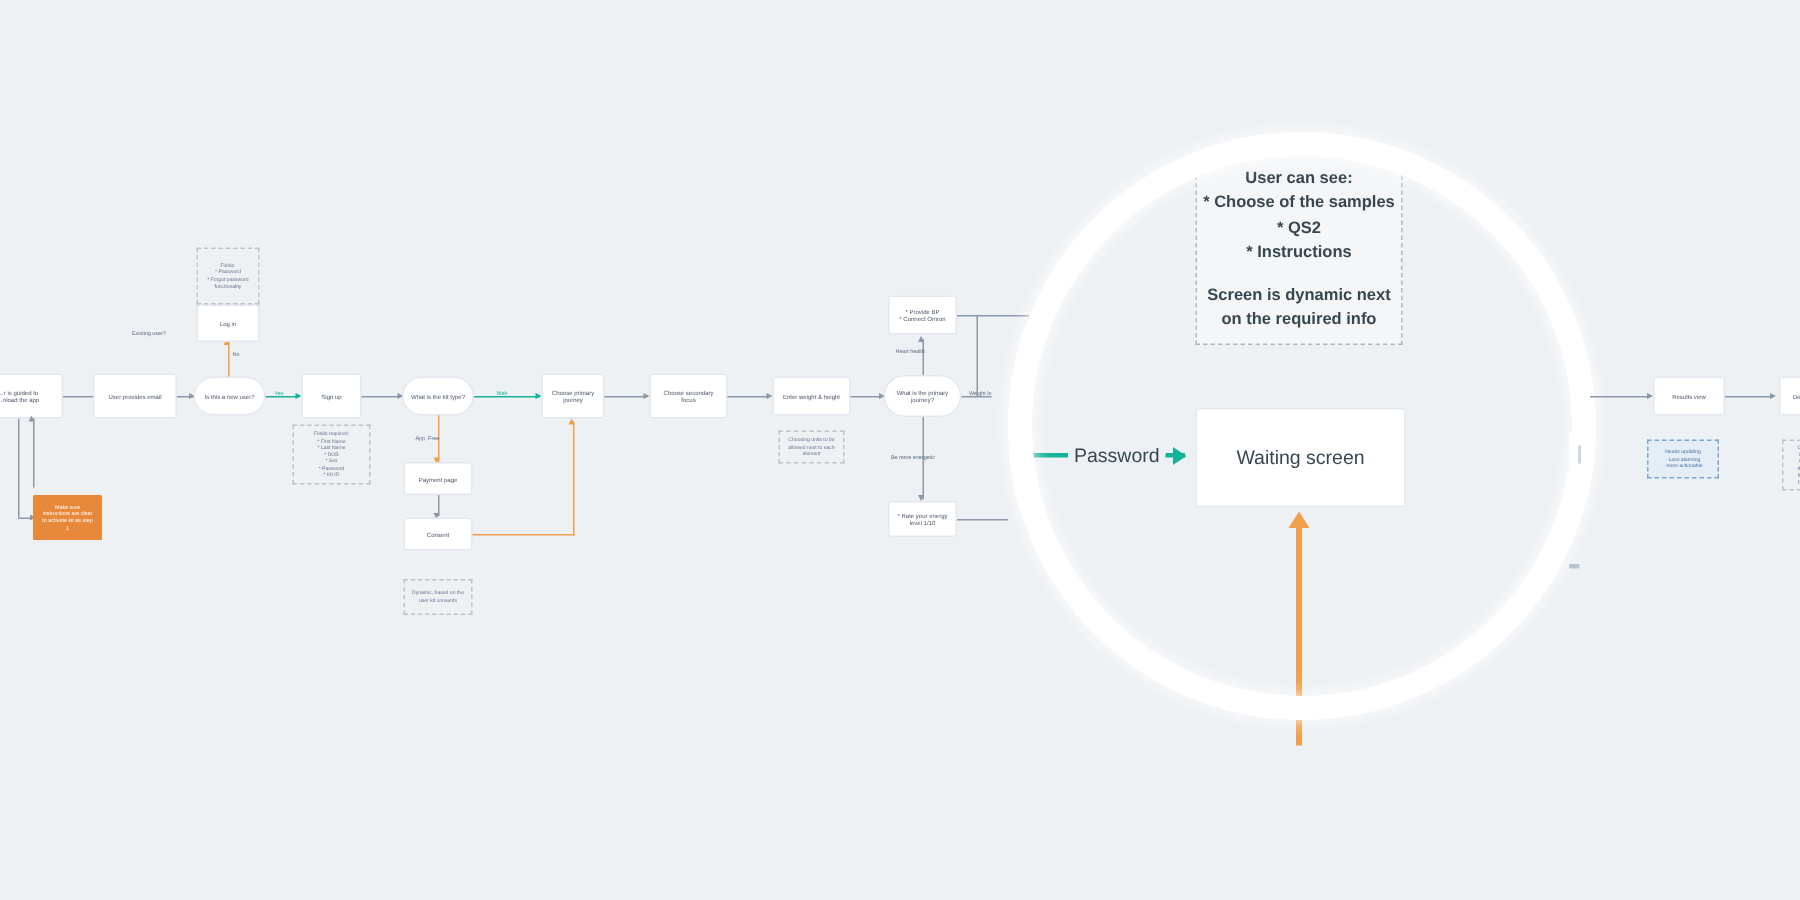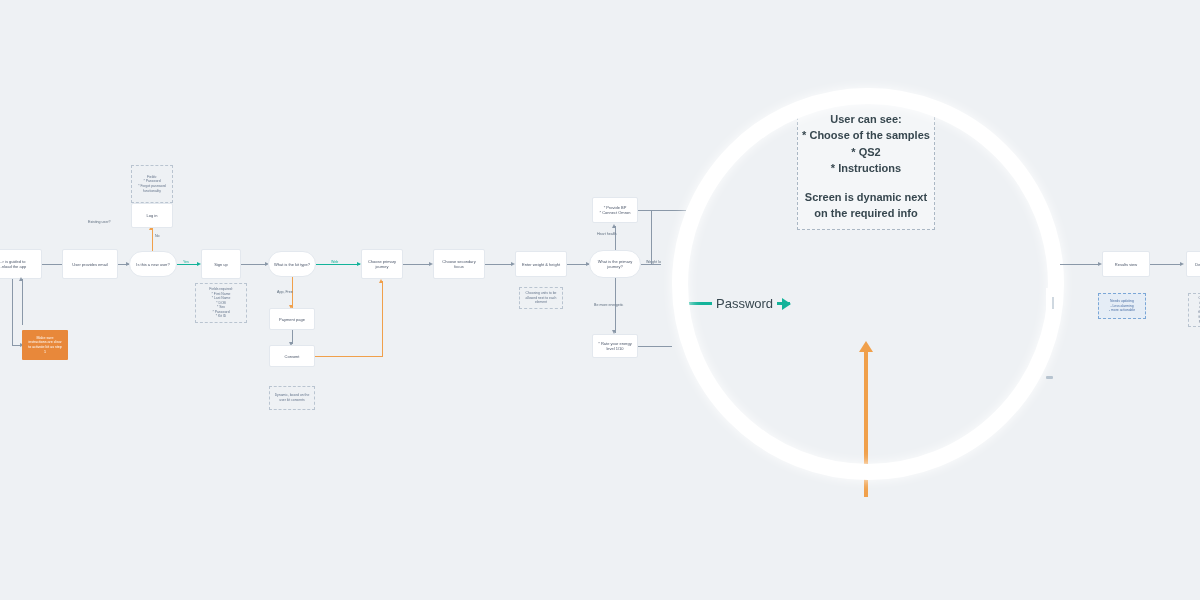--- a/index.html
+++ b/index.html
@@ -235,20 +235,21 @@
     <span>* Instructions</span>
     <span style="height:12px;"></span>
     <span>Screen is dynamic next</span>
     <span>on the required info</span>
   </div>
 
   <div class="ln tl" style="left:678px;top:302px;width:112px;height:3px;"></div>
   <div class="elabel big" style="left:712px;top:296px;background:#eef1f4;padding:0 4px;">Password</div>
   <div class="arw big-r" style="left:782px;top:297.5px;"></div>
 
+  <div class="node big" style="left:797px;top:272px;width:140px;height:66px;">Waiting screen</div>
 
   <div class="ln or" style="left:864px;top:352px;width:4px;height:145px;"></div>
   <div class="arw big-u" style="left:859px;top:341px;"></div>
 
   <div id="spotlight"></div>
   <div id="spot-handle">
       <i></i>
     </div>
   <div id="spot-tick"></div>
 

